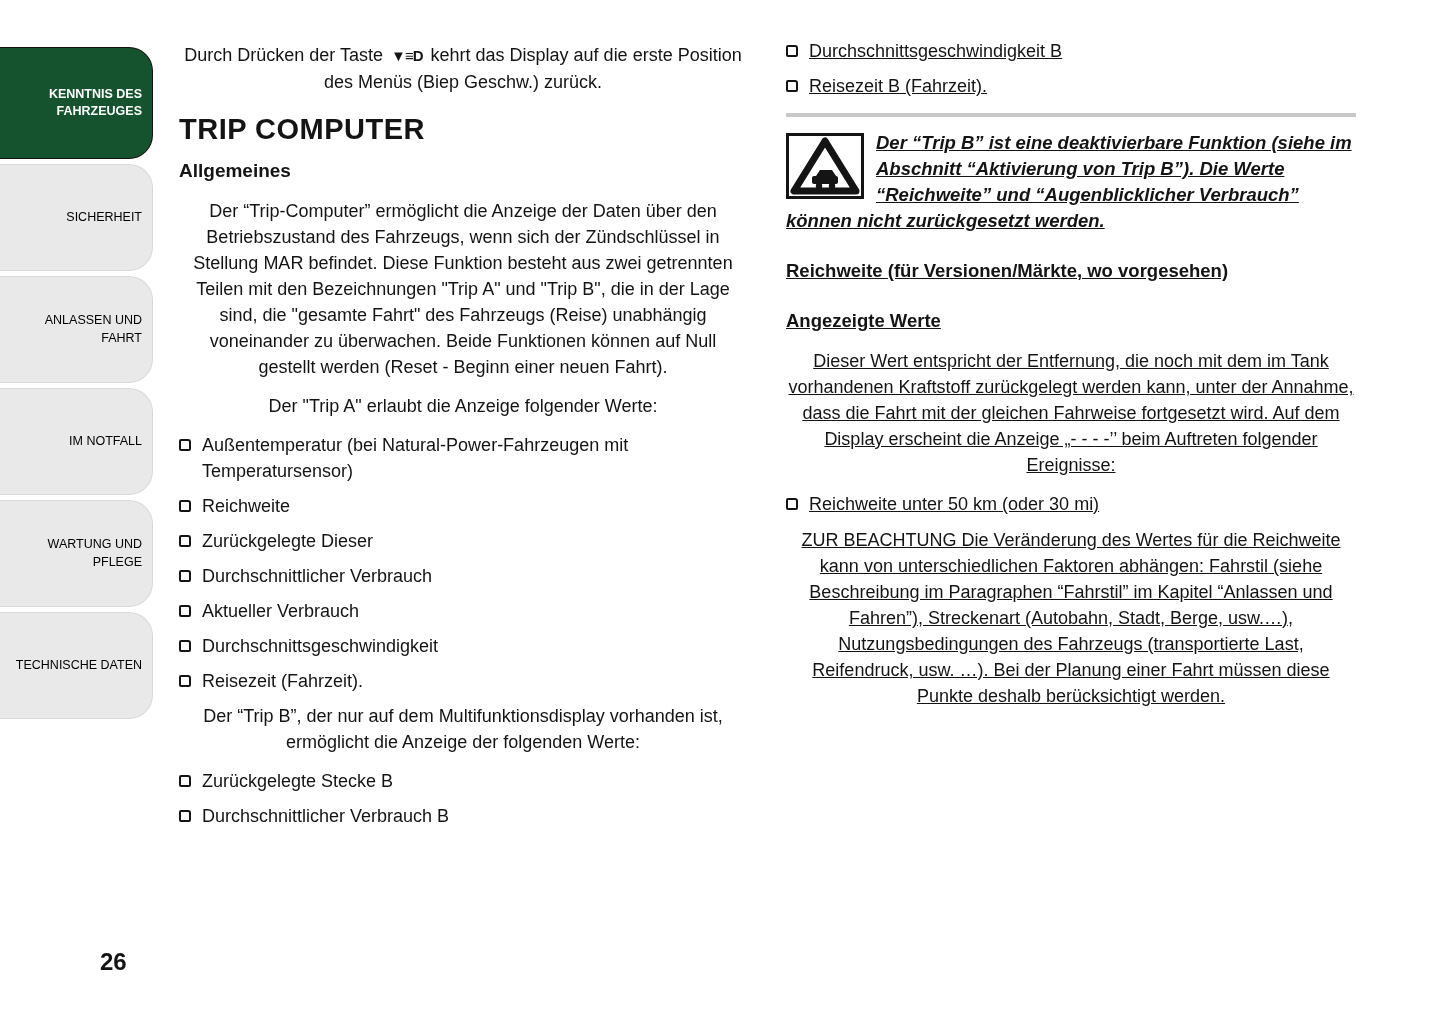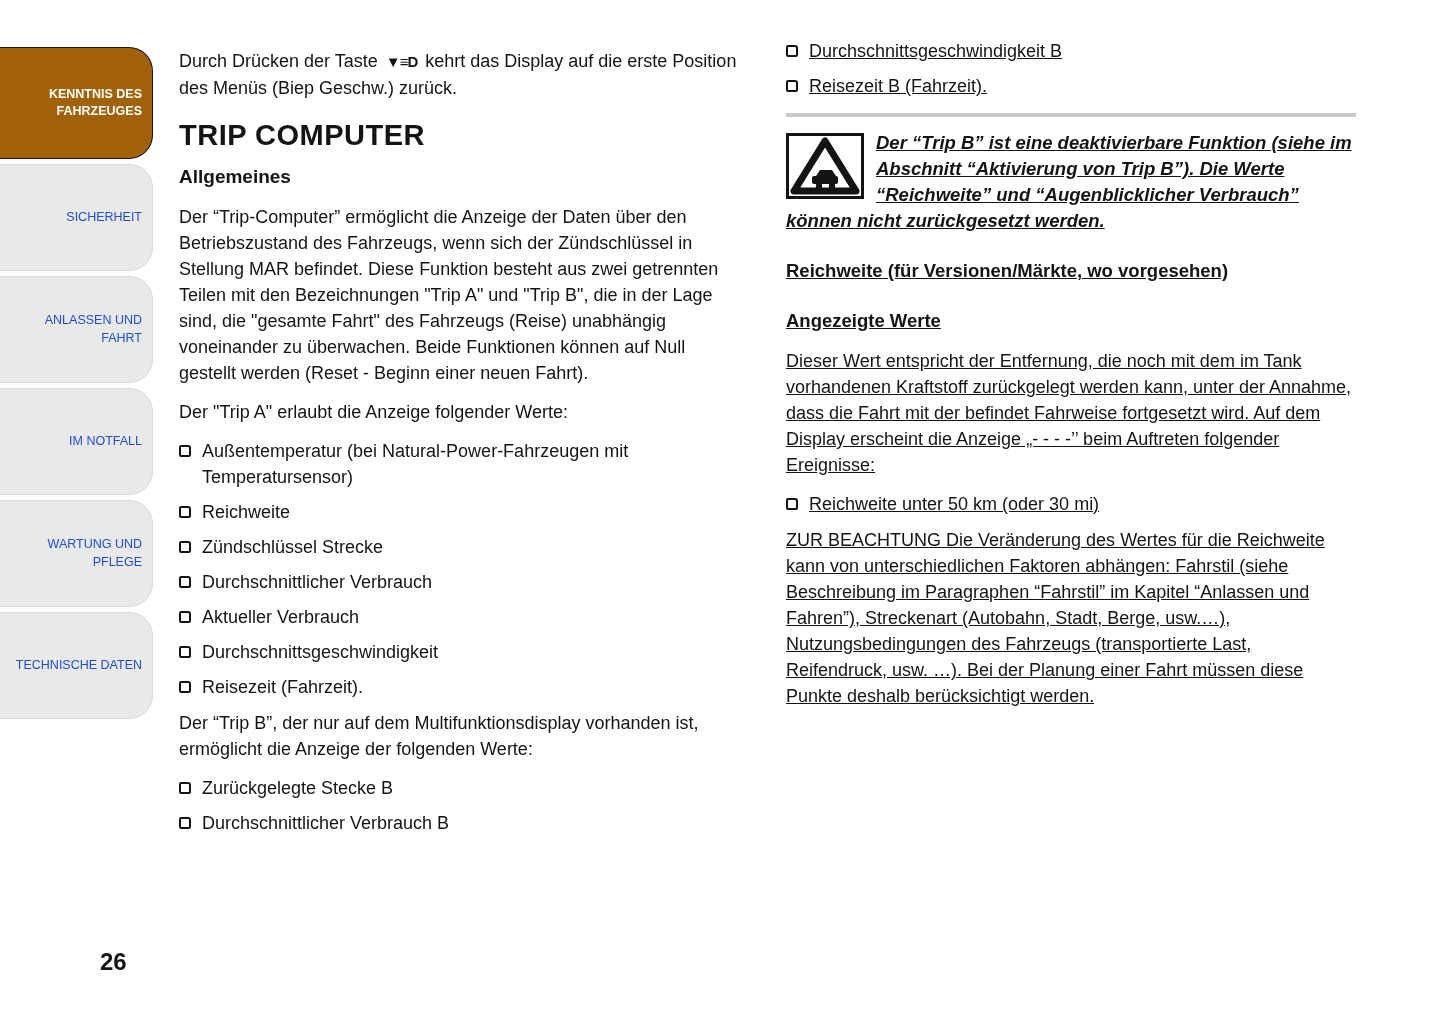--- a/index.html
+++ b/index.html
@@ -17,39 +17,39 @@
   .tab {
     min-height:107px;
     background:#e9e9e9;
     border:1px solid #d9d9d9;
     border-left:none;
     border-radius:0 24px 24px 0;
     display:flex; align-items:center; justify-content:flex-end;
     text-align:right;
     padding:6px 10px 6px 4px;
     font-size:12.5px; line-height:1.4;
-    color:#1d4ed8;
+    color:#000000;
   }
   .tab.active {
     min-height:112px;
-    background:#a16207;
+    background:#14532d;
     border-color:#18120e;
     color:#ffffff;
     font-weight:bold;
   }
 
   
   .page-num { position:absolute; left:100px; top:948px; font-size:24px; font-weight:bold; }
 
   
   .col { position:absolute; top:38px; font-size:18px; line-height:26px; }
   .col-left  { left:179px; width:568px; }
   .col-right { left:786px; width:570px;text-decoration:underline; }
 
-  p.para { margin:10px 0 13px 0; }
+  p.para { margin:4px 0 13px 0;text-align:center; }
   .title { font-size:29px; font-weight:bold; letter-spacing:0.5px; margin:21px 0 16px 0; }
   .h-sub { font-size:19px; font-weight:bold; margin:10px 0 14px 0; }
   .h-sub2 { font-size:18.5px; font-weight:bold; margin:24px 0 14px 0; line-height:26px; }
 
   
   .trip-glyph { font-size:15px; font-weight:bold; letter-spacing:-1px; padding:0 3px; white-space:nowrap; }
 
   
   .li { display:flex; gap:11px; margin:0 0 9px 0; }
   .bullet {
@@ -109,21 +109,21 @@
     <div class="li">
       <span class="bullet"></span>
       <span class="li-text">Außentemperatur (bei Natural-Power-Fahrzeugen mit Temperatursensor)</span>
     </div>
     <div class="li">
       <span class="bullet"></span>
       <span class="li-text">Reichweite</span>
     </div>
     <div class="li">
       <span class="bullet"></span>
-      <span class="li-text">Zündschlüssel Strecke</span>
+      <span class="li-text">Zurückgelegte Dieser</span>
     </div>
     <div class="li">
       <span class="bullet"></span>
       <span class="li-text">Durchschnittlicher Verbrauch</span>
     </div>
     <div class="li">
       <span class="bullet"></span>
       <span class="li-text">Aktueller Verbrauch</span>
     </div>
     <div class="li">
@@ -177,21 +177,21 @@
         <circle cx="46" cy="53" r="3.2"></circle>
       </g>
     </svg>
     <span>Der “Trip B” ist eine deaktivierbare Funktion (siehe im Abschnitt “Aktivierung von Trip B”). Die Werte “Reichweite” und “Augenblicklicher Verbrauch” können nicht zurückgesetzt werden.</span>
   </div>
 
   <h2 class="h-sub2">Reichweite (für Versionen/Märkte, wo vorgesehen)</h2>
 
   <h2 class="h-sub2">Angezeigte Werte</h2>
 
-  <p class="para">Dieser Wert entspricht der Entfernung, die noch mit dem im Tank vorhandenen Kraftstoff zurückgelegt werden kann, unter der Annahme, dass die Fahrt mit der befindet Fahrweise fortgesetzt wird. Auf dem Display erscheint die Anzeige „- - - -’’ beim Auftreten folgender Ereignisse:</p>
+  <p class="para">Dieser Wert entspricht der Entfernung, die noch mit dem im Tank vorhandenen Kraftstoff zurückgelegt werden kann, unter der Annahme, dass die Fahrt mit der gleichen Fahrweise fortgesetzt wird. Auf dem Display erscheint die Anzeige „- - - -’’ beim Auftreten folgender Ereignisse:</p>
 
   <div class="list">
     <div class="li">
       <span class="bullet"></span>
       <span class="li-text">Reichweite unter 50 km (oder 30 mi)</span>
     </div>
   </div>
 
   <p class="para" style="margin-top:10px;">ZUR BEACHTUNG Die Veränderung des Wertes für die Reichweite kann von unterschiedlichen Faktoren abhängen: Fahrstil (siehe Beschreibung im Paragraphen “Fahrstil” im Kapitel “Anlassen und Fahren”), Streckenart (Autobahn, Stadt, Berge, usw.…), Nutzungsbedingungen des Fahrzeugs (transportierte Last, Reifendruck, usw. …). Bei der Planung einer Fahrt müssen diese Punkte deshalb berücksichtigt werden.</p>
 

